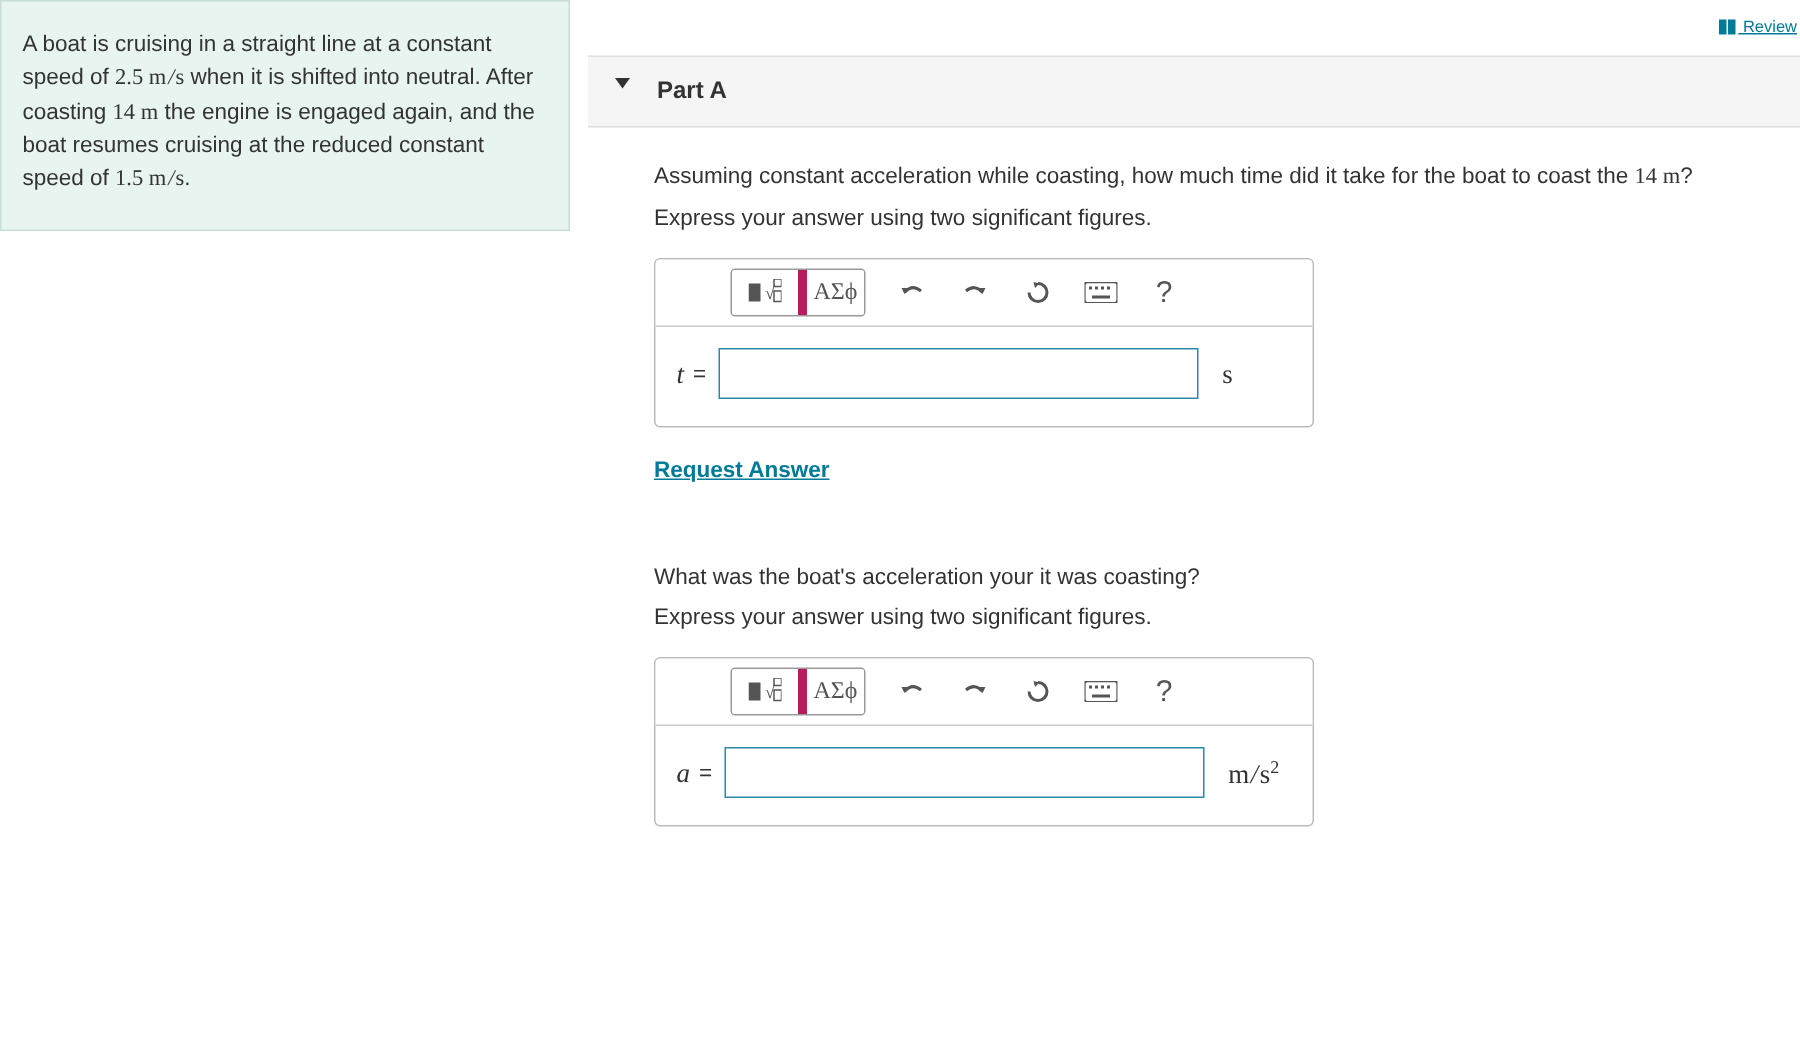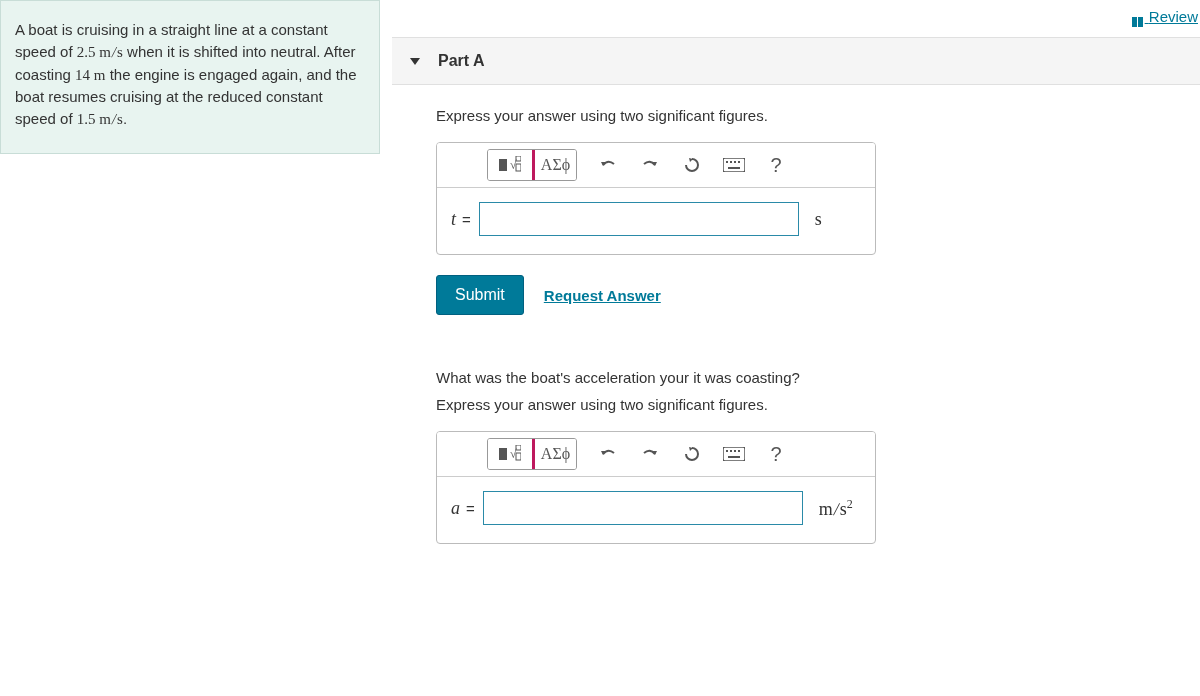--- a/index.html
+++ b/index.html
@@ -20,21 +20,21 @@
     color: #333;
   }
   .right-col { flex: 1; padding: 0 0 0 12px; position: relative; }
   .review-link {
     text-align: right;
     padding: 8px 2px 12px 0;
   }
   .review-link a {
     color: #007a99;
     text-decoration: underline;
-    font-size: 15px;
+    font-size: 11px;
   }
   .review-icon {
     display: inline-block;
     width: 16px; height: 10px;
     vertical-align: middle;
     margin-right: 2px;
   }
   .review-icon span {
     display:inline-block;width:5px;height:10px;background:#007a99;margin-right:1px;
   }
@@ -43,21 +43,20 @@
     margin-bottom: 30px;
   }
   .part-header {
     background: #f5f5f5;
     border-top: 1px solid #e0e0e0;
     border-bottom: 1px solid #e0e0e0;
     padding: 14px 18px;
     font-weight: bold;
     font-size: 16px;
     display: flex;
-    align-items: center;
     cursor: pointer;
   }
   .caret {
     display: inline-block;
     width: 0; height: 0;
     border-left: 5px solid transparent;
     border-right: 5px solid transparent;
     border-top: 7px solid #333;
     margin-right: 18px;
   }
@@ -87,21 +86,21 @@
     margin-right:10px;
   }
   .tool-btn {
     width: 44px; height: 30px;
     background:#fff;
     display:flex;align-items:center;justify-content:center;
     font-size:14px;
     cursor:pointer;
     color:#555;
   }
-  .tool-group .tool-btn + .tool-btn { border-left:3px solid #be185d; }
+  .tool-group .tool-btn + .tool-btn { border-left:6px solid #be185d; }
   .tool-solo {
     width:34px;height:30px;
     display:flex;align-items:center;justify-content:center;
     cursor:pointer;
     font-size:18px;
     color:#555;
     margin: 0 4px;
   }
   .input-row {
     display:flex;align-items:center;
@@ -167,20 +166,23 @@
         <span>Review</span>
       </a>
     </div>
 
     <div class="part">
       <div class="part-header">
         <span class="caret"></span>
         <span>Part A</span>
       </div>
       <div class="part-body">
+        <div class="question">
+          <span>Assuming constant acceleration while coasting, how much time did it take for the boat to coast the </span><span class="ms">14 m</span><span>?</span>
+        </div>
         <div class="hint">Express your answer using two significant figures.</div>
 
         <div class="answer-box">
           <div class="toolbar">
             <div class="tool-group">
               <div class="tool-btn">
                 <svg width="22" height="18" viewBox="0 0 22 18">
                     <rect x="0" y="3" width="8" height="12" fill="#555"></rect>
                     <text x="11" y="13" font-size="12" fill="#555" font-family="serif">√</text>
                     <rect x="17" y="8" width="5" height="7" fill="none" stroke="#555"></rect>
@@ -221,21 +223,20 @@
           </div>
           <div class="input-row">
             <span class="var-label">t</span>
             <span class="eq">=</span>
             <input class="answer-input" type="text" style="">
             <span class="units">s</span>
           </div>
         </div>
 
         <div class="action-row">
-          <button class="submit-btn">Submit</button>
           <a class="request-link">Request Answer</a>
         </div>
       </div>
     </div>
 
     <div class="part">
       <div class="part-body">
         <div class="question">What was the boat's acceleration your it was coasting?</div>
         <div class="hint">Express your answer using two significant figures.</div>
 

